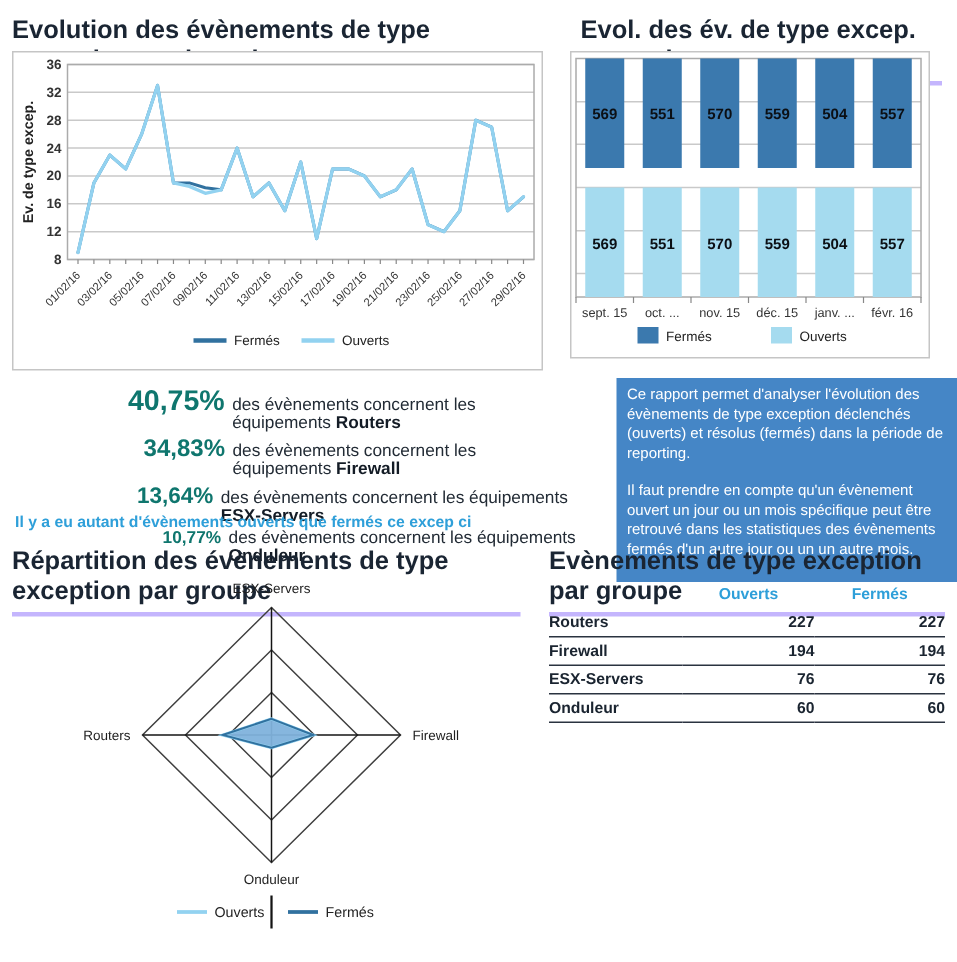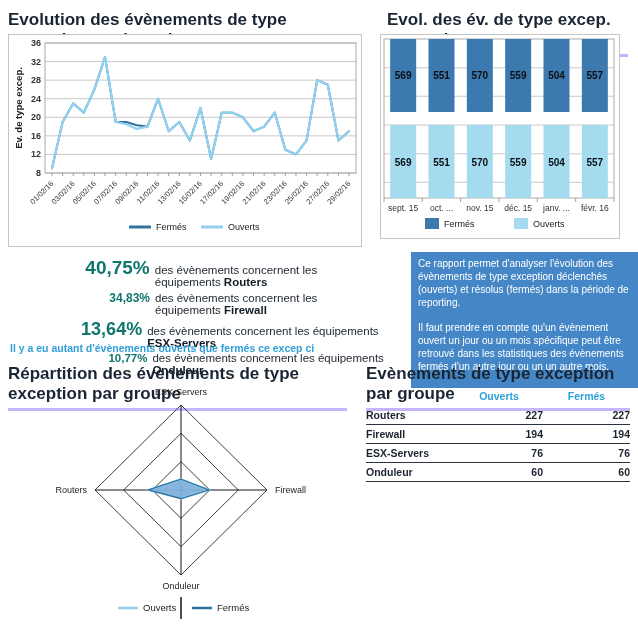--- a/index.html
+++ b/index.html
@@ -9,22 +9,22 @@
   #barTitle{left:387px;top:10px;width:241px;}
   #radarTitle{left:8px;top:364px;width:339px;}
   #tableTitle{left:366px;top:364px;width:264px;}
   .chart-box{position:absolute;border:1px solid #C5C5C5;background:#fff;}
   #lineBox{left:8px;top:34px;width:352px;height:211px;}
   #barBox{left:380px;top:34px;width:238px;height:203px;}
   #statsBlock{position:absolute;left:8px;top:257px;width:376px;}
   .stat-row{display:flex;align-items:baseline;margin-bottom:3px;}
   .stat-pct{width:172px;text-align:right;color:#0f766e;font-weight:bold;margin-right:5px;white-space:nowrap;}
   .s0 .stat-pct{font-size:19px;}
-  .s1 .stat-pct{font-size:12px;}
-  .s2 .stat-pct{font-size:18px;text-align:right;}
+  .s1 .stat-pct{font-size:16px;}
+  .s2 .stat-pct{font-size:15px;text-align:right;}
   .s3 .stat-pct{font-size:11.5px;}
   .stat-text{font-size:11.5px;color:#222B35;}
   .stat-text b{color:#141C26;}
   #footnote{position:absolute;left:10px;top:342px;font-size:10.5px;font-weight:bold;color:#2E9FD9;}
   #infoBox{position:absolute;left:411px;top:252px;width:219px;background:#4586C6;color:#FFFFFF;font-size:10px;line-height:1.3;padding:5px 7px 7px 7px;}
   #infoBox p{margin:0 0 12px 0;}
   #infoBox p:last-child{margin-bottom:8px;}
   #radarSvg{position:absolute;left:20px;top:378px;}
   #tableWrap{position:absolute;left:366px;top:388px;width:264px;}
   table{border-collapse:collapse;width:100%;font-size:10.5px;color:#1A2430;table-layout:fixed;}

